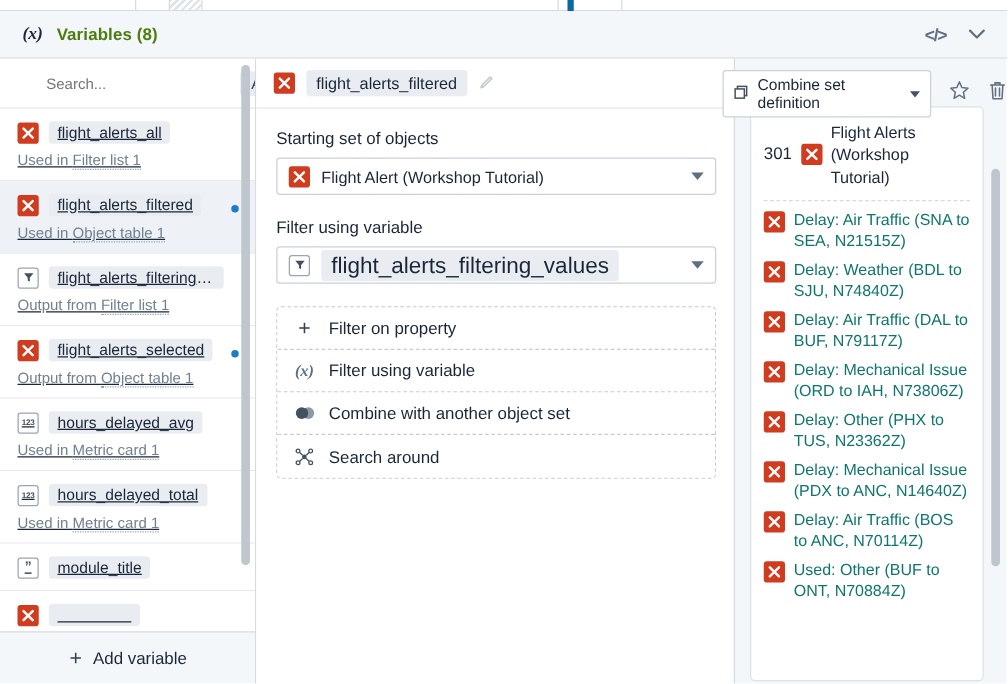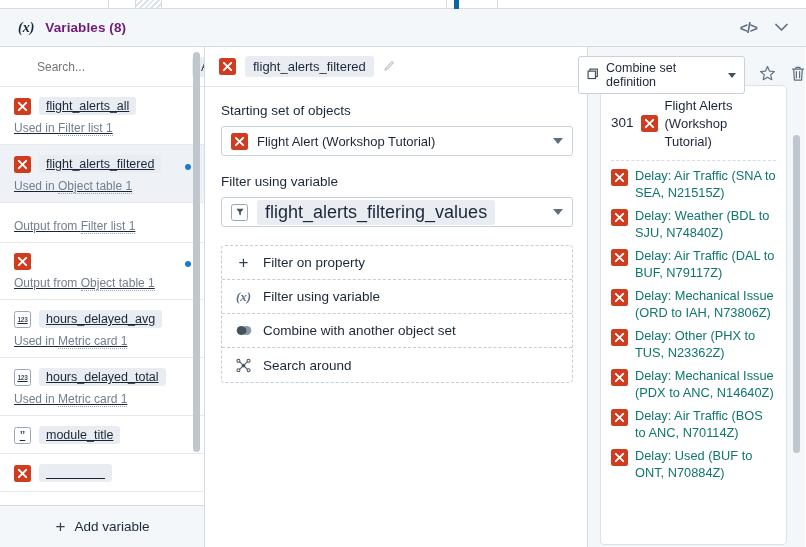--- a/index.html
+++ b/index.html
@@ -31,21 +31,21 @@
   .header {
     position:absolute; top:9px; left:0; width:806px; height:38px;
     background:#f4f7fa; border-bottom:1px solid #d6dbe2;
     display:flex; align-items:center;
   }
   .header .fx {
     margin-left:18px; font-family:"Liberation Serif", serif;
     font-style:italic; font-weight:700; font-size:14px; color:#1b2738;
   }
   .header .htitle {
-    margin-left:11px; font-size:13.5px; font-weight:700; color:#701a75; letter-spacing:.1px;
+    margin-left:11px; font-size:13.5px; font-weight:700; color:#4d7c0f; letter-spacing:.1px;
   }
   .header .hspacer { flex:1 1 auto; }
   .header .hicon {
     color:#5f6f81; margin-right:18px; display:flex; align-items:center; justify-content:center;
     cursor:pointer;
   }
   .icon-code { font-size:14px; font-weight:700; letter-spacing:-1px; }
 
   
   .body { position:absolute; top:47px; left:0; width:806px; height:500px; display:flex; }
@@ -203,29 +203,38 @@
                 <svg viewBox="0 0 12 12">
                   <path d="M2 2 L10 10 M10 2 L2 10" stroke="#fff" stroke-width="2.1" stroke-linecap="round"></path>
                 </svg>
               </span>
               <span class="vname">flight_alerts_filtered</span>
             </div>
             <div class="vsub">Used in <span class="und">Object table 1</span></div>
             <span class="bluedot"></span>
           </div>
           <div class="varitem">
+            <div class="varrow">
+              <span class="ib filt">
+                <svg width="10" height="10" viewBox="0 0 12 12">
+                  <path d="M1.5 2 H10.5 L7 6.3 V10 L5 8.9 V6.3 Z" fill="#44525f"></path>
+                </svg>
+              </span>
+              <span class="vname">flight_alerts_filtering_...</span>
+            </div>
             <div class="vsub">Output from <span class="und">Filter list 1</span></div>
           </div>
           <div class="varitem">
             <div class="varrow">
               <span class="ib obj">
                 <svg viewBox="0 0 12 12">
                   <path d="M2 2 L10 10 M10 2 L2 10" stroke="#fff" stroke-width="2.1" stroke-linecap="round"></path>
                 </svg>
               </span>
+              <span class="vname">flight_alerts_selected</span>
             </div>
             <div class="vsub">Output from <span class="und">Object table 1</span></div>
             <span class="bluedot"></span>
           </div>
           <div class="varitem">
             <div class="varrow">
               <span class="ib num">123</span>
               <span class="vname">hours_delayed_avg</span>
             </div>
             <div class="vsub">Used in <span class="und">Metric card 1</span></div>
@@ -405,21 +414,21 @@
                 </svg>
               </span>
               <span class="rtxt">Delay: Air Traffic (BOS to ANC, N70114Z)</span>
             </div>
             <div class="ritem">
               <span class="ib obj">
                 <svg viewBox="0 0 12 12">
                   <path d="M2 2 L10 10 M10 2 L2 10" stroke="#fff" stroke-width="2.1" stroke-linecap="round"></path>
                 </svg>
               </span>
-              <span class="rtxt">Delay: Used (BUF to ONT, N70884Z)</span>
+              <span class="rtxt">Used: Other (BUF to ONT, N70884Z)</span>
             </div>
           </div>
       </div>
       <div class="rscroll"></div>
     </div>
 
   </div>
 
   <div style="position:absolute; top:56px; left:578px; display:flex; align-items:center; gap:14px;">
     <span style="display:flex;align-items:center;gap:7px;border:1px solid #c9d1da;border-radius:3px;padding:4px 8px;background:#fff;cursor:pointer;font-size:12.5px;color:#1b2738;">

